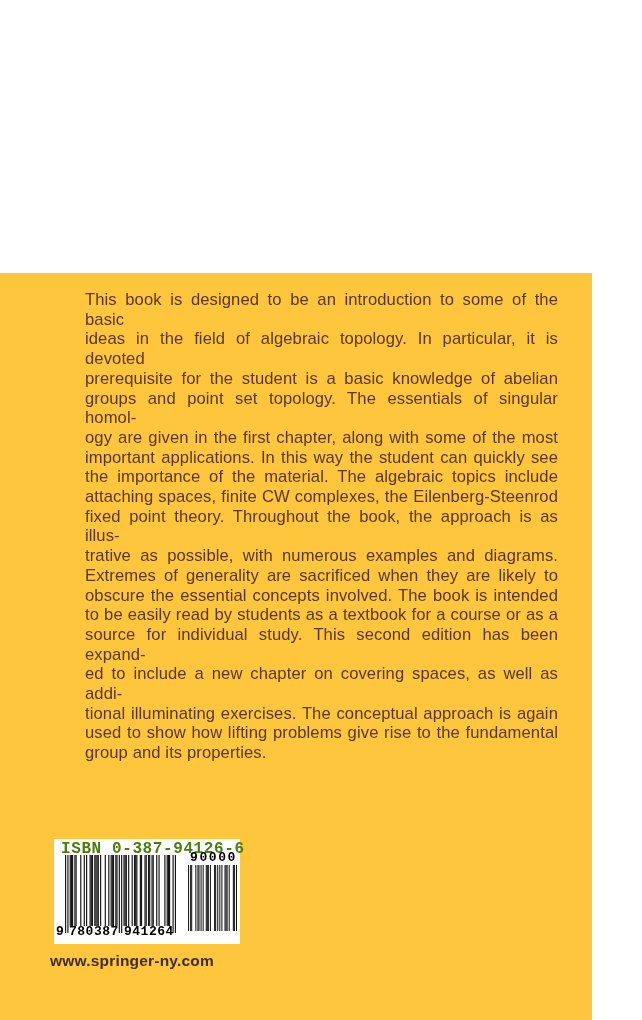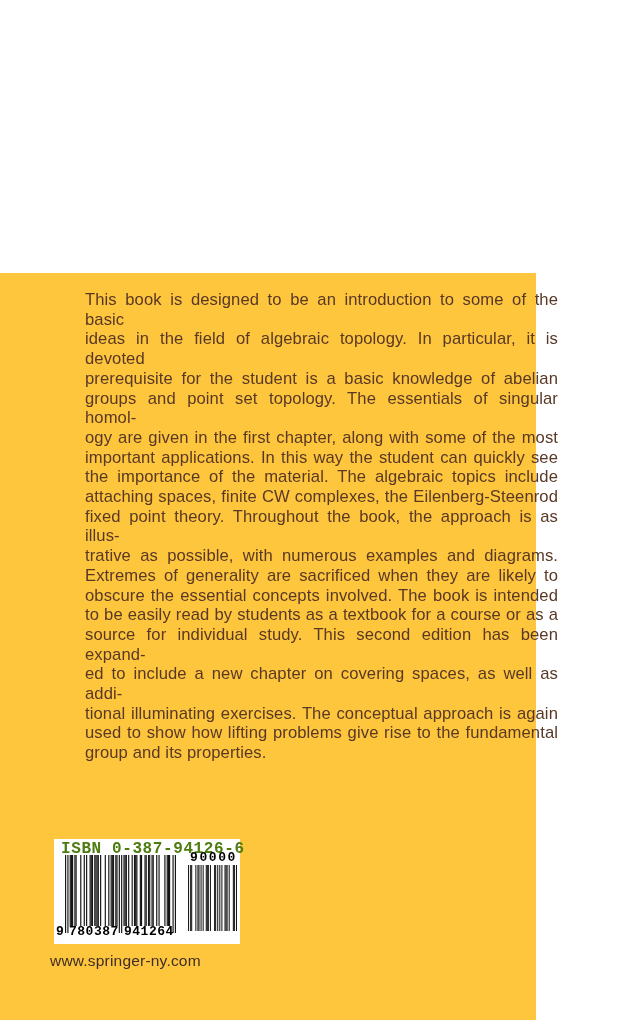--- a/index.html
+++ b/index.html
@@ -12,21 +12,21 @@
     width: 642px;
     height: 1020px;
     background: #ffffff;
     overflow: hidden;
     font-family: "Liberation Sans", sans-serif;
   }
   .yellow-area {
     position: absolute;
     left: 0;
     top: 273px;
-    width: 536px;
+    width: 592px;
     height: 747px;
     background: var(--cover-yellow, #fdc63c);
   }
   .description {
     position: absolute;
     left: 85px;
     top: 17px;
     width: 473px;
     color: var(--text-brown, #5a3826);
     font-size: 16.6px;
@@ -99,21 +99,21 @@
     color: #000000;
     white-space: nowrap;
   }
   .digit.prefix { left: 2px; }
   .digit.left   { left: 15px; letter-spacing: 0.5px; }
   .digit.right  { left: 70px; letter-spacing: 0.5px; }
   .website {
     position: absolute;
     left: 50px;
     top: 679px;
-    font-weight: normal;
+    font-weight: bold;
     font-size: 15.5px;
     letter-spacing: 0.2px;
     color: var(--url-dark, #3f2d26);
     white-space: nowrap;
   }
 </style>
 </head>
 <body>
 
 <div class="cover">

